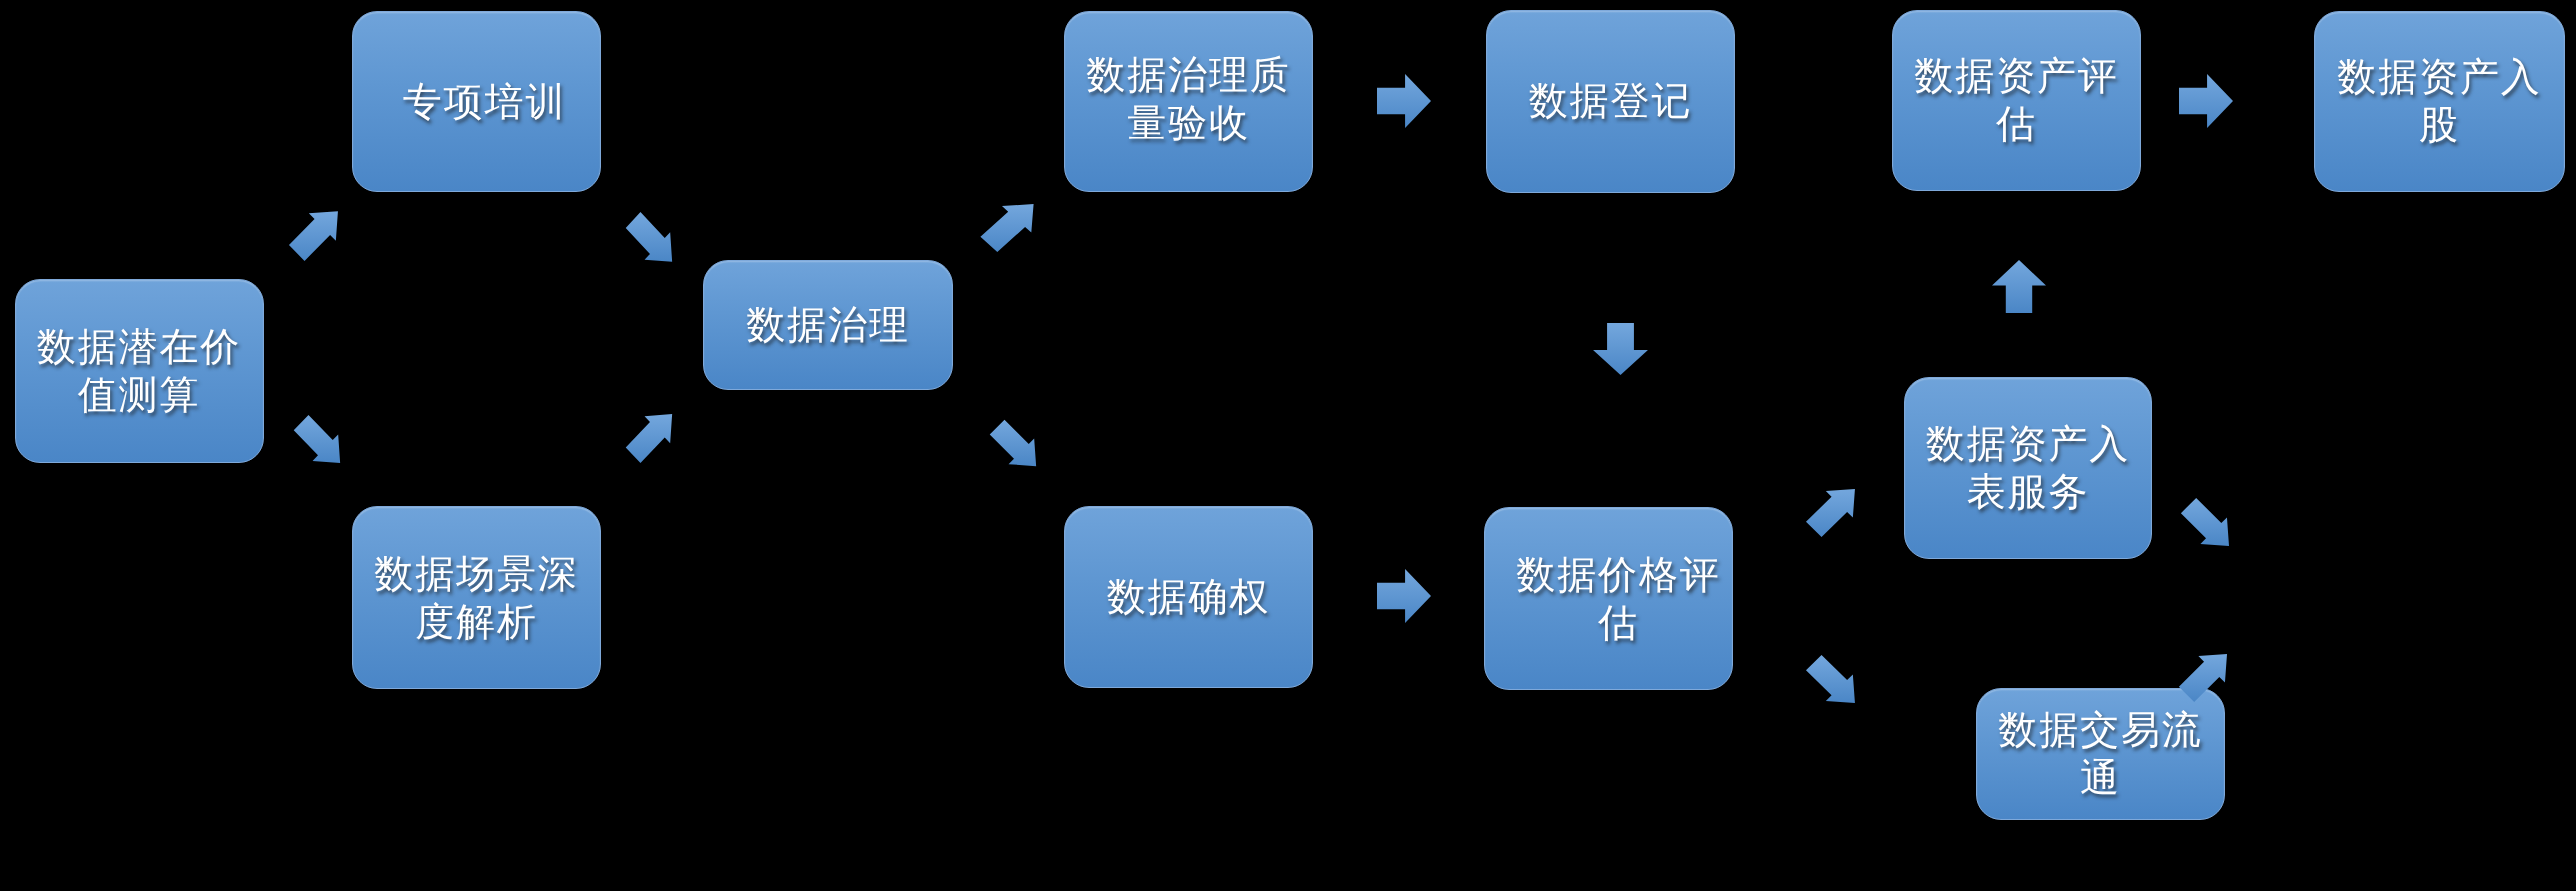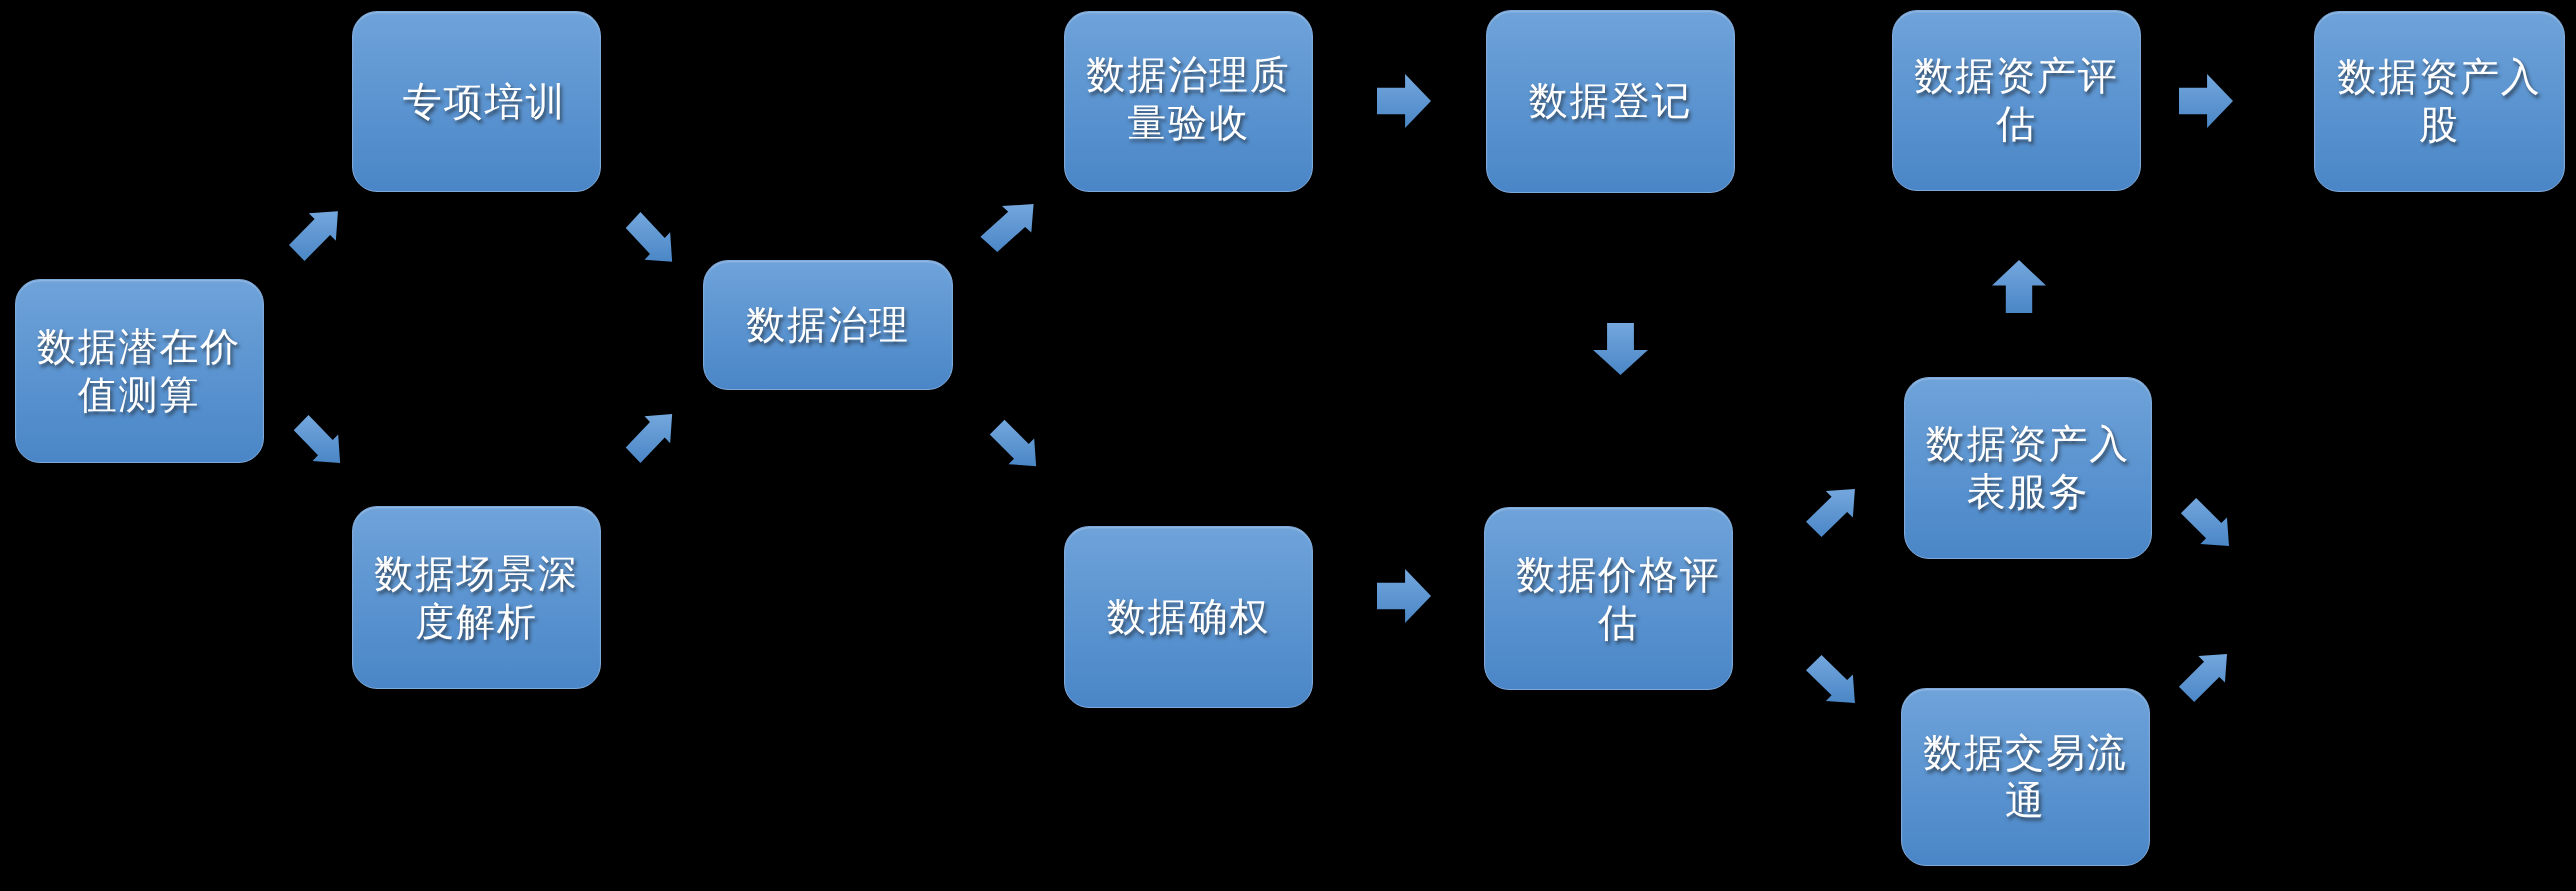--- a/index.html
+++ b/index.html
@@ -86,38 +86,38 @@
         <span>数据资产评</span>
         <span>估</span>
       </div>
     </div>
     <div class="node" style="left: 2314px; top: 10.7px; width: 251px; height: 181px;">
       <div class="node-label">
         <span>数据资产入</span>
         <span>股</span>
       </div>
     </div>
-    <div class="node" style="left: 1064px; top: 526px; width: 249px; height: 182px;">
+    <div class="node" style="left: 1064px; top: 506px; width: 249px; height: 182px;">
       <div class="node-label">
         <span>数据确权</span>
       </div>
     </div>
     <div class="node" style="left: 1484px; top: 507px; width: 249px; height: 183px; padding-left: 20px;">
       <div class="node-label">
         <span>数据价格评</span>
         <span>估</span>
       </div>
     </div>
     <div class="node" style="left: 1904px; top: 377px; width: 248px; height: 182px;">
       <div class="node-label">
         <span>数据资产入</span>
         <span>表服务</span>
       </div>
     </div>
-    <div class="node" style="left: 1901px; top: 688px; width: 249px; height: 178px;">
+    <div class="node" style="left: 1976px; top: 688px; width: 249px; height: 132px;">
       <div class="node-label">
         <span>数据交易流</span>
         <span>通</span>
       </div>
     </div>
     <div class="arrow arrow-up-right" style="left: 284px; top: 207px; width: 58px; height: 59px;">
       <svg viewBox="0 0 100 100" preserveAspectRatio="none">
         <polygon points="8.6,64.6 52.7,20.5 42.8,10.6 93,7 89.4,57.2 79.5,47.3 35.4,91.4" fill="url(#arrowGrad)"></polygon>
       </svg>
     </div>

